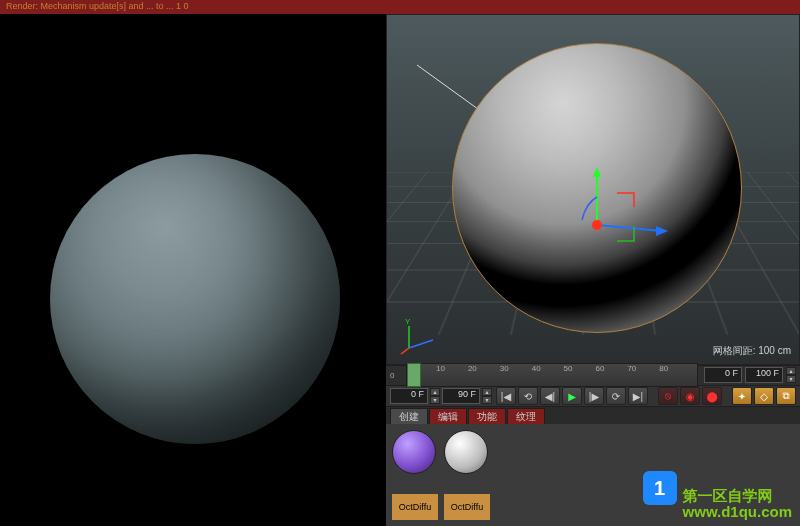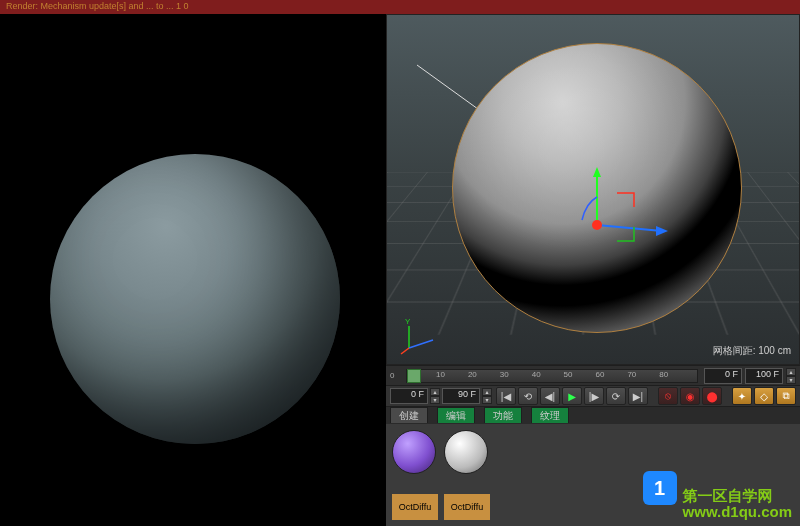--- a/index.html
+++ b/index.html
@@ -100,21 +100,21 @@
   
   .timeline {
     height: 20px;
     background: #2e2e2e;
     border-top: 1px solid #1e1e1e;
     display: flex; align-items: center;
     padding: 0 4px;
     position: relative;
   }
   .tl-track {
-    flex:1; height: 14px;
+    flex:1; height: 24px;
     background: linear-gradient(#444,#343434);
     position: relative;
     margin: 0 6px;
     border: 1px solid #1e1e1e;
   }
   .tl-marker {
     position: absolute; left: 0; top: -1px; bottom: -1px; width: 14px;
     background: #6aa86a;
     border: 1px solid #2e6e2e;
   }
@@ -151,28 +151,28 @@
     cursor: pointer;
     font-size: 10px;
   }
   .tbtn.play { color: #2eff4e; }
   .tbtn.red { color: #ff3030; background:linear-gradient(#4a2a2a,#3a2020);}
   .tbtn.orange { background: linear-gradient(#d8a040,#b07820); color:#fff;}
   
   .tabs-row {
     height: 18px;
     background: #2a2a2a;
-    display: flex; align-items: flex-start;
+    display: flex; align-items: center;
     padding: 0 4px;
-    gap: 9px;
+    gap: 1px;
     border-top: 1px solid #1e1e1e;
   }
   .tab {
     height: 16px; padding: 0 8px;
-    background: #15803d;
+    background: #7f1d1d;
     border: 1px solid #1e1e1e;
     border-bottom: none;
     font-size: 10px; line-height: 15px;
     cursor: pointer;
   }
   .tab.active { background: #4a4a4a; }
   
   .shelf {
     flex: 1;
     background: #3b3b3b;

